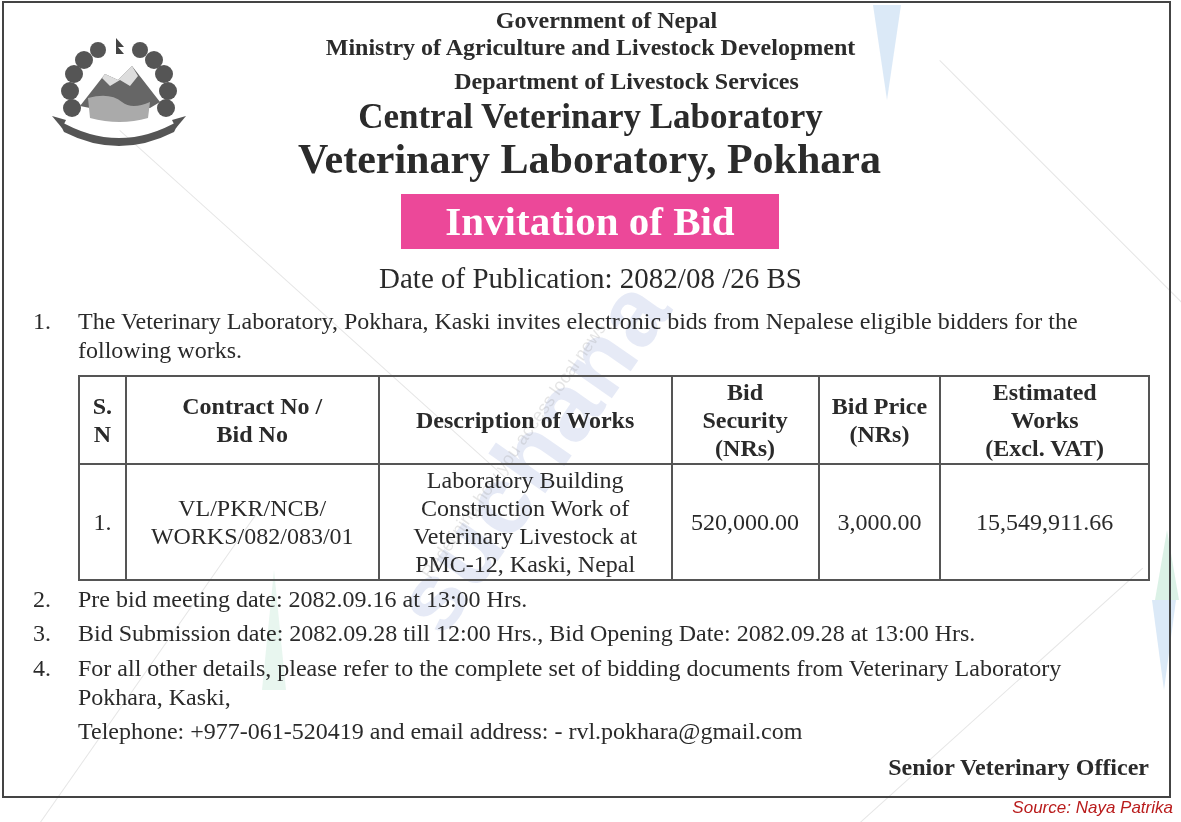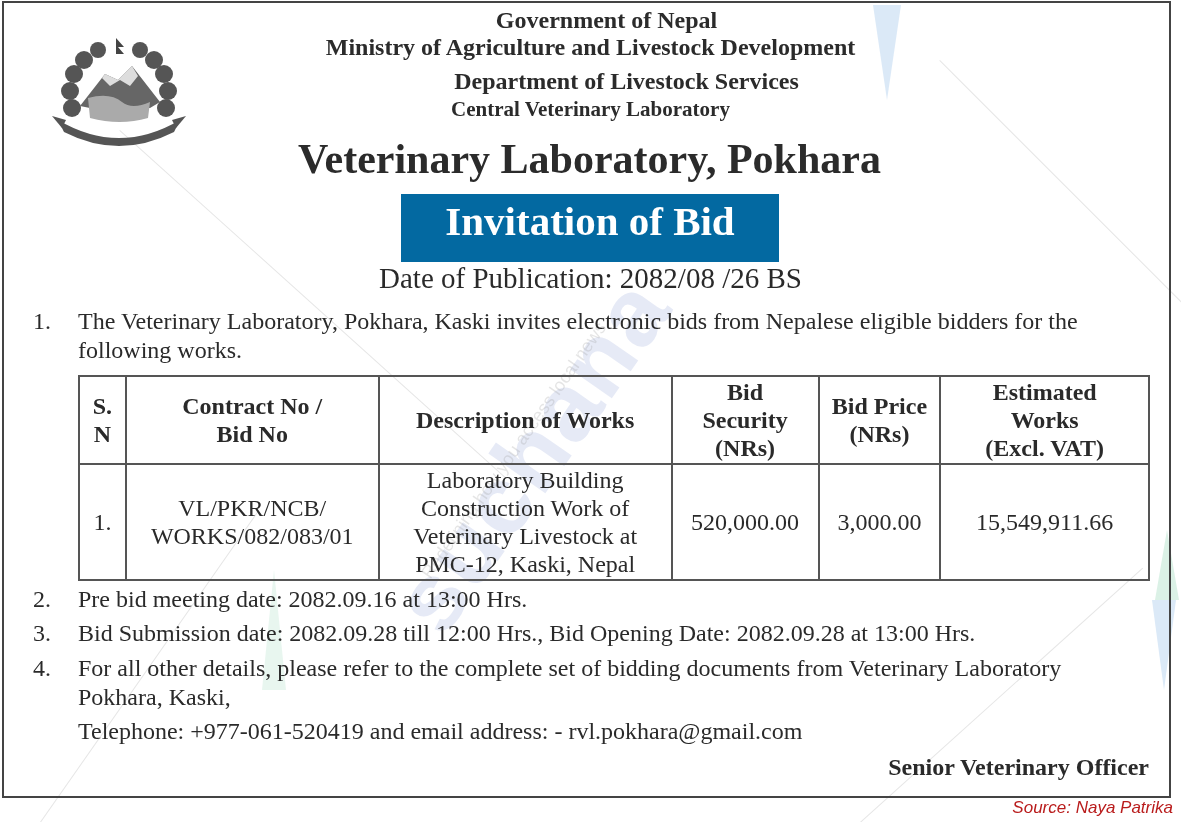--- a/index.html
+++ b/index.html
@@ -22,25 +22,25 @@
   }
   .frame {
     position:absolute; left:2px; top:1px; width:1165px; height:793px;
     border:2px solid #444; background:transparent;
   }
   .emblem { position:absolute; left:50px; top:36px; width:138px; height:116px; }
   .hdr { position:absolute; left:0; width:1181px; text-align:center; font-weight:bold; color:#2b2b2b; white-space:nowrap; }
   .h1 { top:7px;  font-size:24px; left:16px; width:1181px; }
   .h2 { top:34px; font-size:24px; }
   .h3 { top:68px; font-size:24px;padding-left:36px; }
-  .h4 { top:97px; font-size:21px; }
+  .h4 { top:97px; font-size:35px; }
   .h5 { top:135px; font-size:42px; left:-1px; }
   .bidbox {
-    position:absolute; left:401px; top:194px; width:378px; height:68px;
-    background:#0369a1; color:#ffffff; text-align:center; font-weight:bold;
+    position:absolute; left:401px; top:194px; width:378px; height:55px;
+    background:#ec4899; color:#ffffff; text-align:center; font-weight:bold;
     font-size:41px; line-height:55px;
   }
   .pubdate { position:absolute; left:0; width:1181px; top:262px; text-align:center; font-size:29px; }
   .item { position:absolute; left:33px; font-size:24px; line-height:29px; white-space:nowrap; }
   .item .num { position:absolute; left:0; top:0; }
   .item .txt { position:absolute; left:45px; top:0; }
   table.bids {
     position:absolute; left:78px; top:375px; width:1072px; border-collapse:collapse;
     font-size:24px; color:#2a2a2a;
   }

